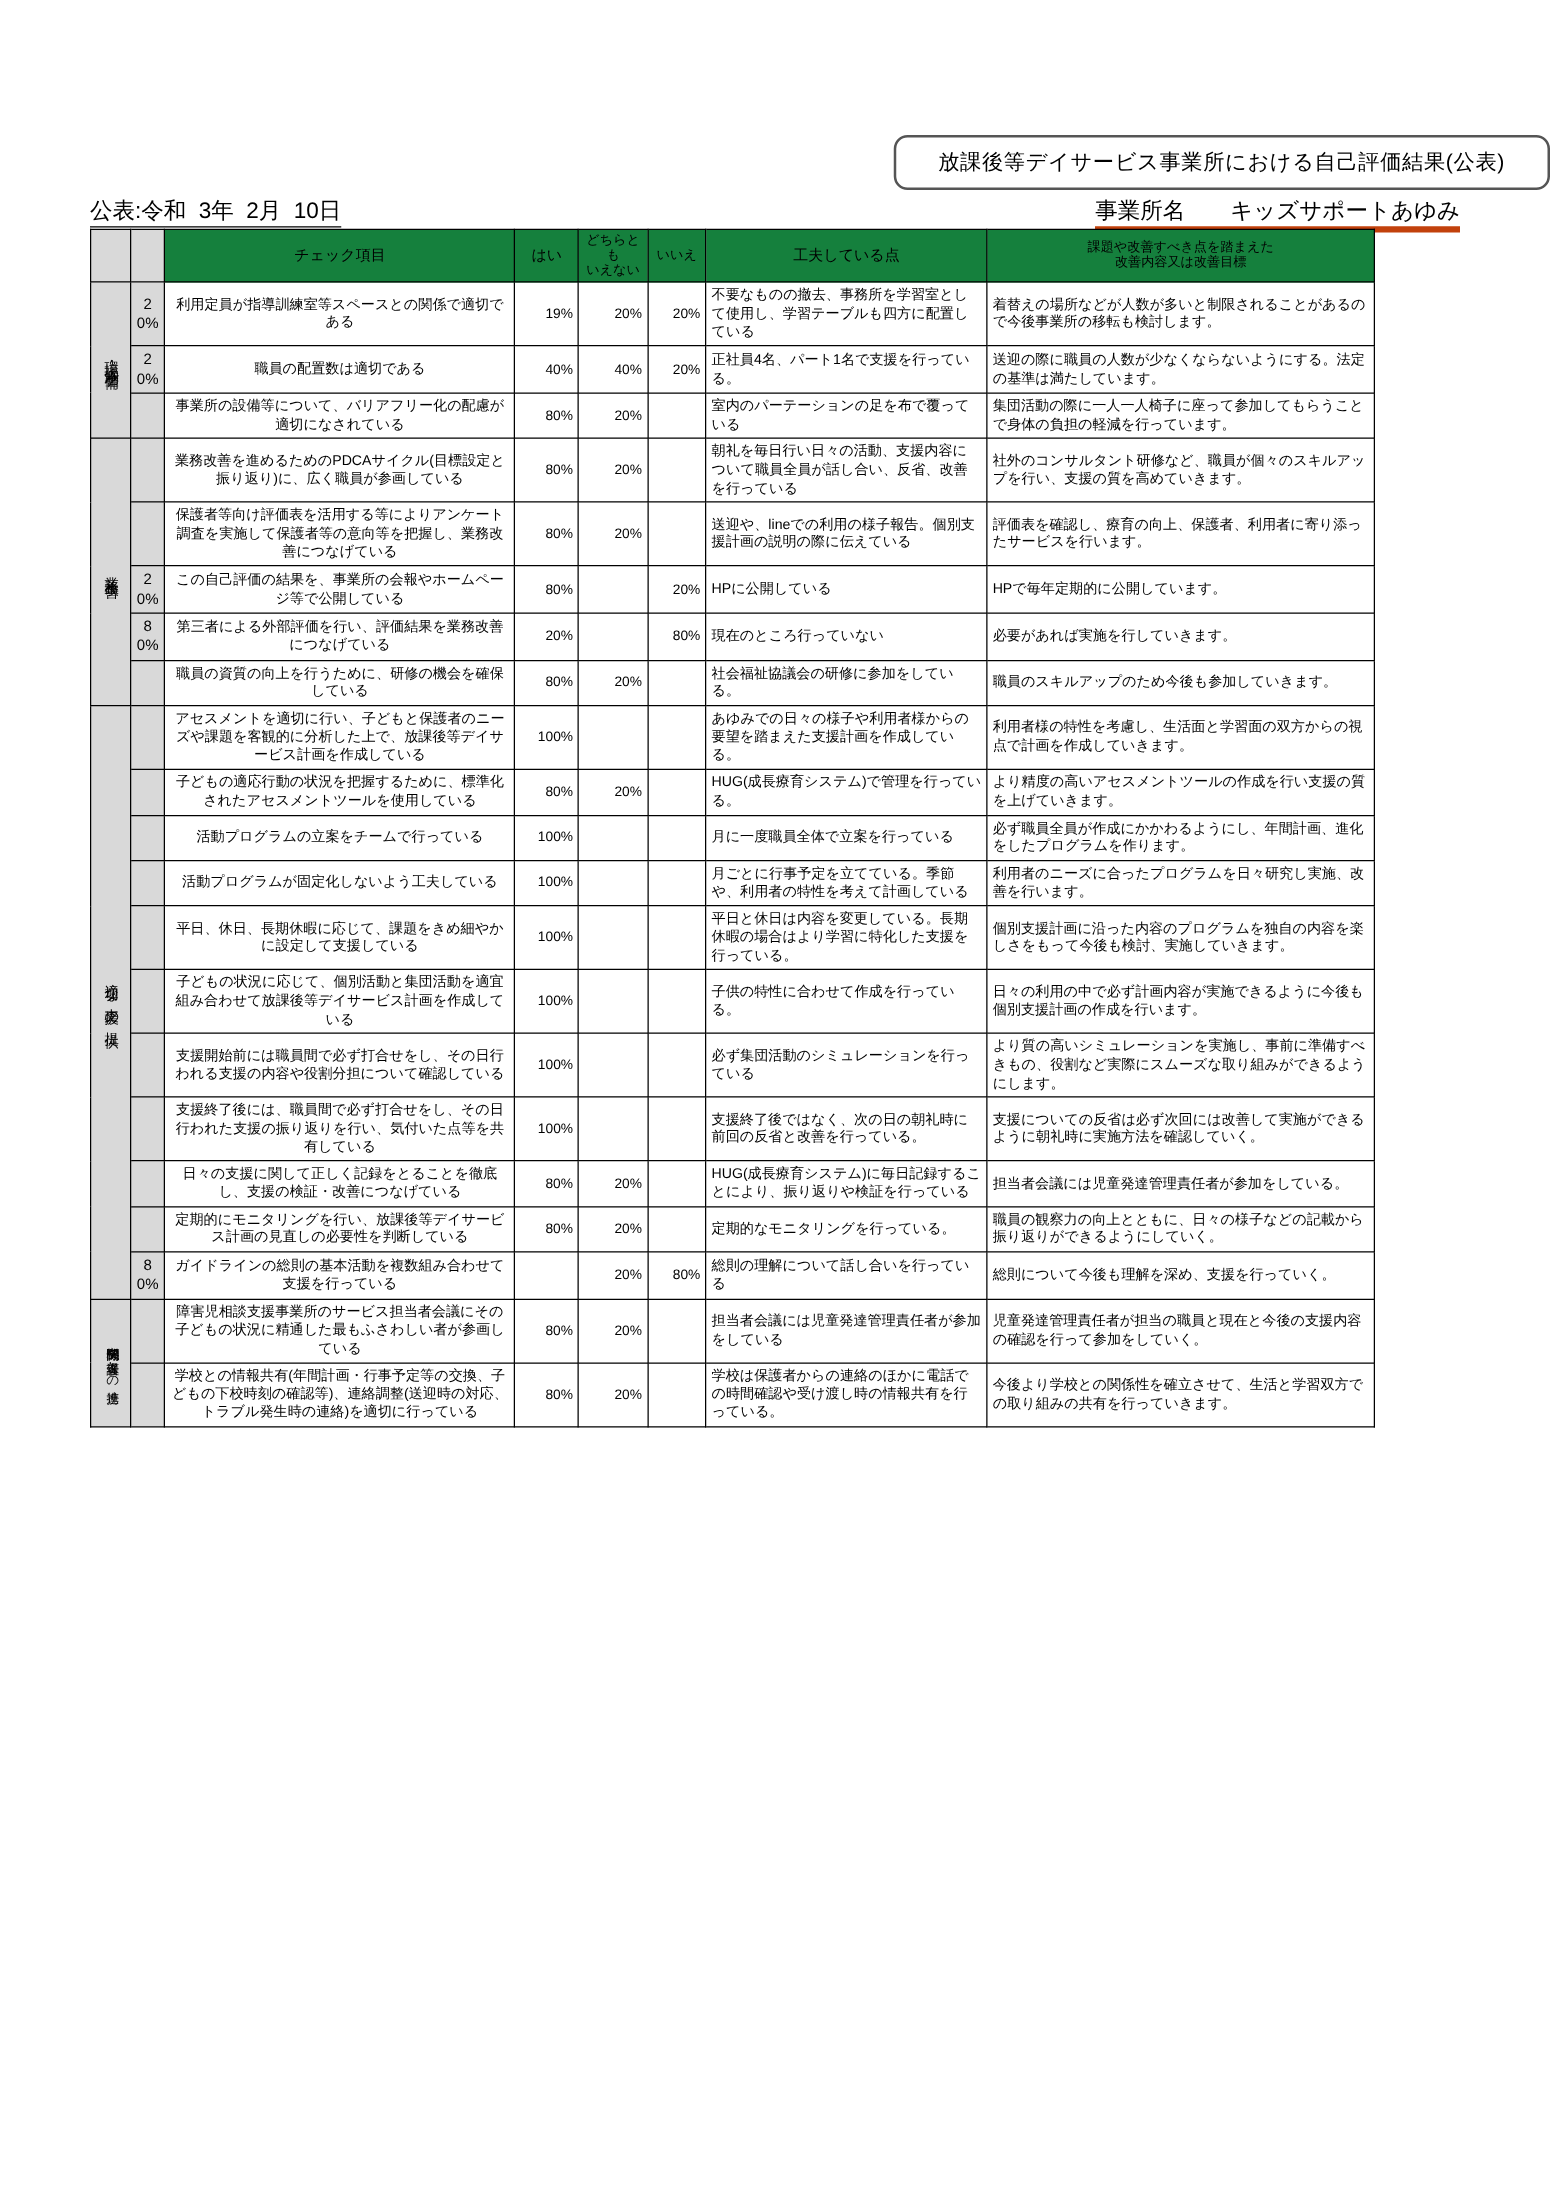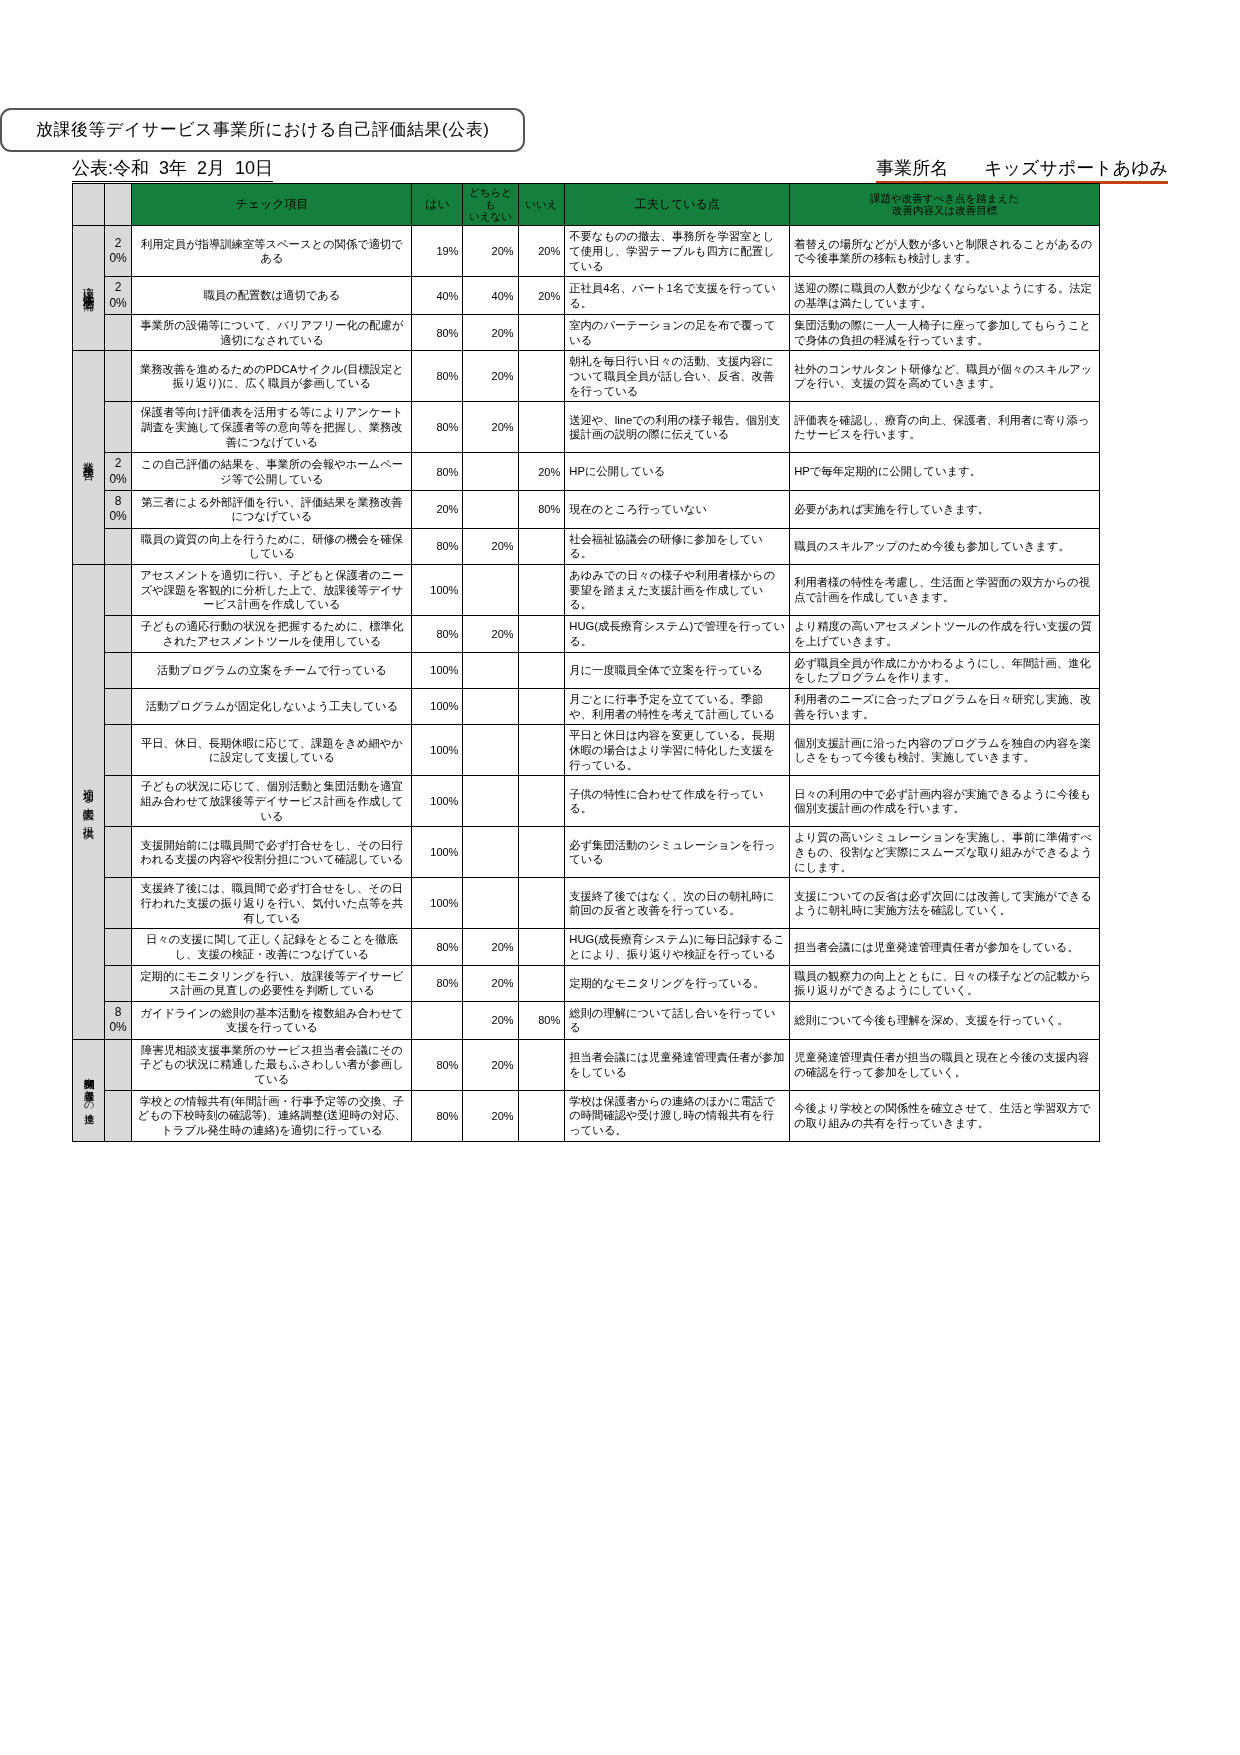--- a/index.html
+++ b/index.html
@@ -24,21 +24,21 @@
     box-sizing: border-box;
   }
 
   
   .title-wrap {
     position: absolute;
     left: 0;
     top: 108px;
     width: 1240px;
     display: flex;
-    justify-content: flex-start;
+    justify-content: flex-end;
   }
   .title-box {
     border: 2px solid #555555;
     border-radius: 11px;
     padding: 8px 34px 9px 34px;
     font-size: 17px;
     letter-spacing: 0.5px;
     white-space: nowrap;
     background: #ffffff;
   }
@@ -57,21 +57,21 @@
     left: 72px;
     top: 0;
     border-bottom: 1px solid #000;
     padding-bottom: 1px;
     white-space: pre;
   }
   .meta-right {
     position: absolute;
     right: 72px;
     top: 0;
-    border-bottom: 3px solid #c2410c;
+    border-bottom: 5px solid #c2410c;
     padding-bottom: 1px;
     white-space: pre;
   }
 
   
   table.sheet {
     position: absolute;
     left: 72px;
     top: 183px;
     width: 1028px;

